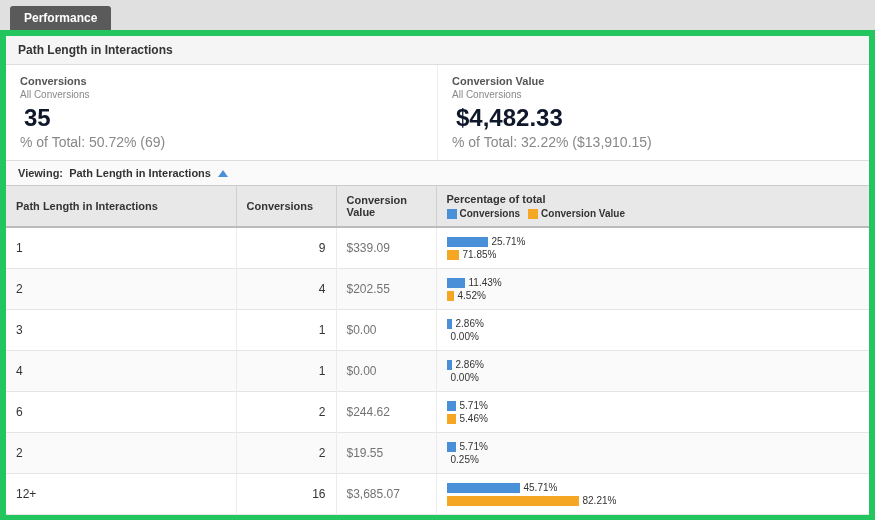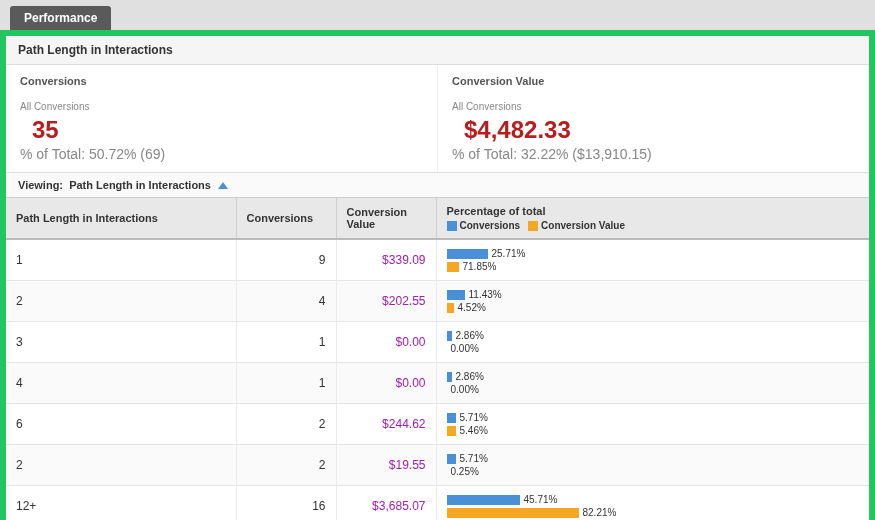--- a/index.html
+++ b/index.html
@@ -50,27 +50,27 @@
     }
     .metric-cell:last-child { border-right: none; }
     .metric-label {
       font-size: 11px;
       color: #555;
       font-weight: bold;
     }
     .metric-sublabel {
       font-size: 10px;
       color: #888;
-      margin-top: 14px;
+      margin-top: 2px;
     }
     .metric-value {
       font-size: 24px;
       font-weight: bold;
-      color: #b91c1c;
-      margin: 4px 0 2px 12px;
+      color: #0f172a;
+      margin: 4px 0 2px 4px;
     }
     .metric-pct {
       font-size: 14px;
       color: #888;
     }
     .viewing-bar {
       padding: 6px 12px;
       font-size: 11px;
       color: #555;
       border-bottom: 1px solid #ccc;
@@ -104,21 +104,21 @@
     }
     .data-table tbody tr:nth-child(even) { background: #fafafa; }
     .data-table tbody td {
       padding: 8px 10px;
       border-right: 1px solid #ebebeb;
       vertical-align: middle;
     }
     .data-table tbody td:last-child { border-right: none; }
     .td-path { color: #333; font-weight: normal; }
     .td-conv { text-align: right; color: #333; }
-    .td-val { text-align: right; color: #a21caf; }
+    .td-val { text-align: left; color: #737373; }
     .td-bar { min-width: 220px; }
     .bar-container { display: flex; flex-direction: column; gap: 2px; }
     .bar-row { display: flex; align-items: center; gap: 4px; text-align: right; }
     .bar-fill-blue { background: #4a90d9; height: 10px; }
     .bar-fill-orange { background: #f5a623; height: 10px; }
     .bar-pct { font-size: 10px; color: #333; white-space: nowrap; }
     .legend-row {
       display: flex; align-items: center; gap: 8px; margin-top: 1px;
     }
     .legend-item { display: flex; align-items: center; gap: 3px; font-size: 10px; color: #333; }

